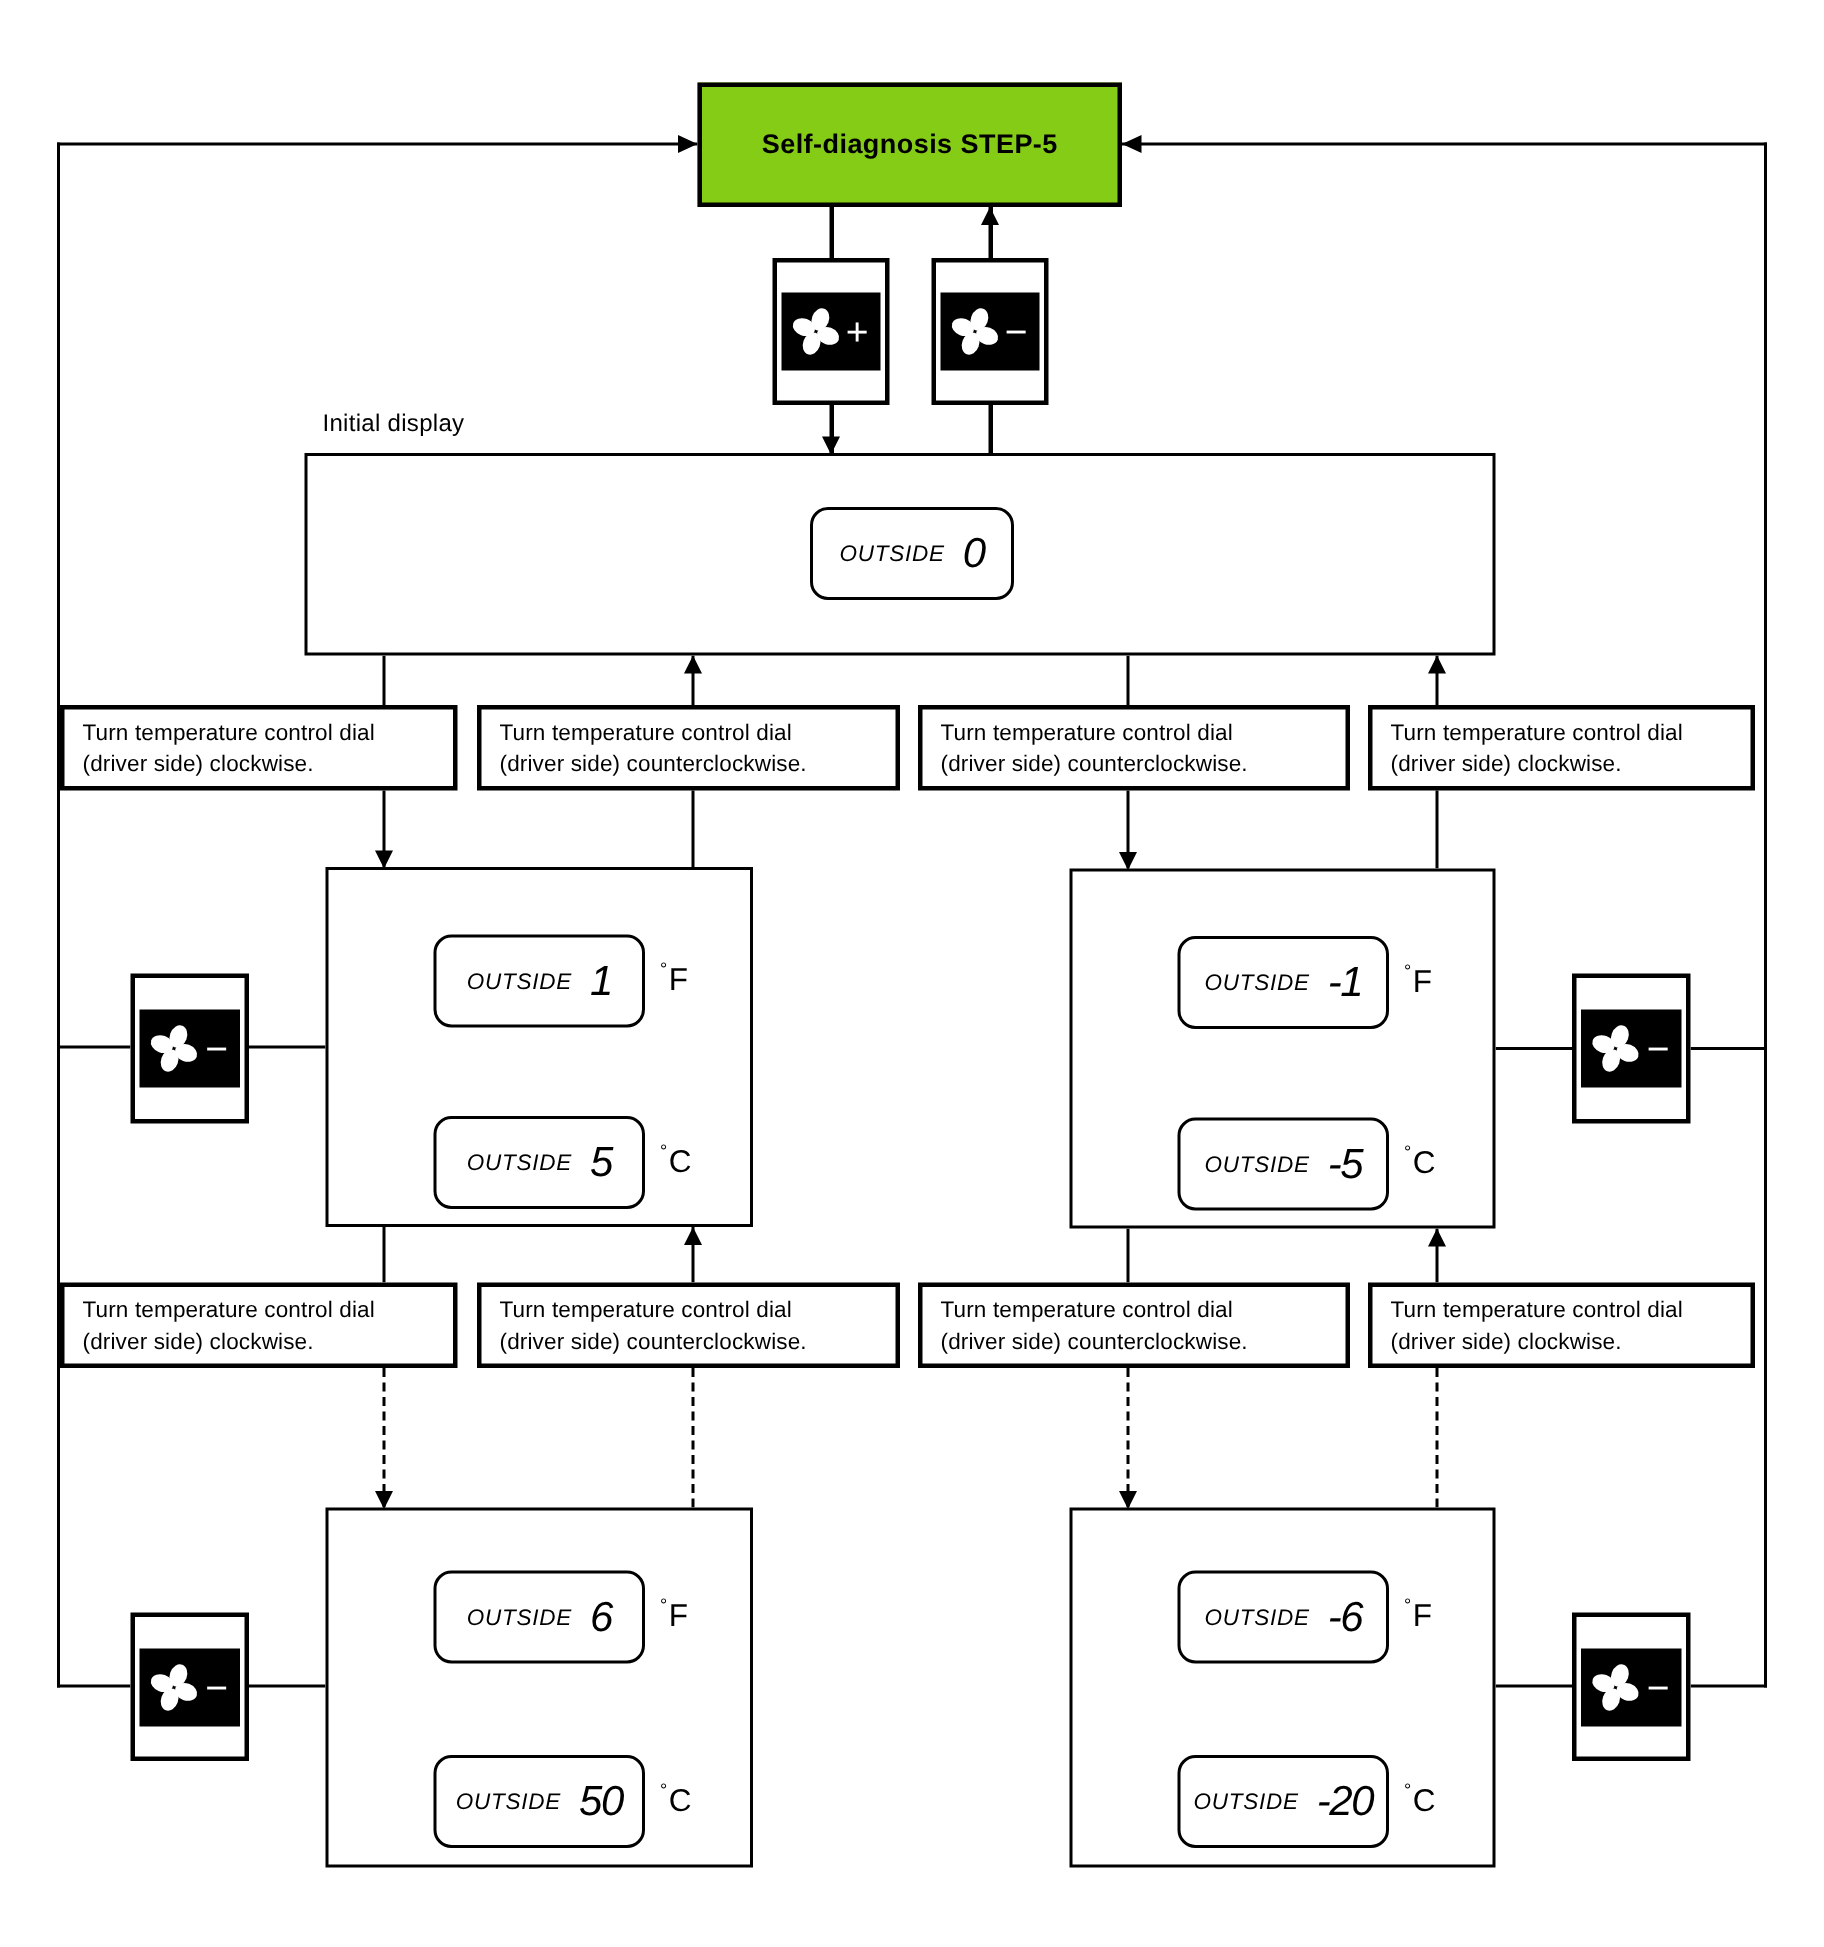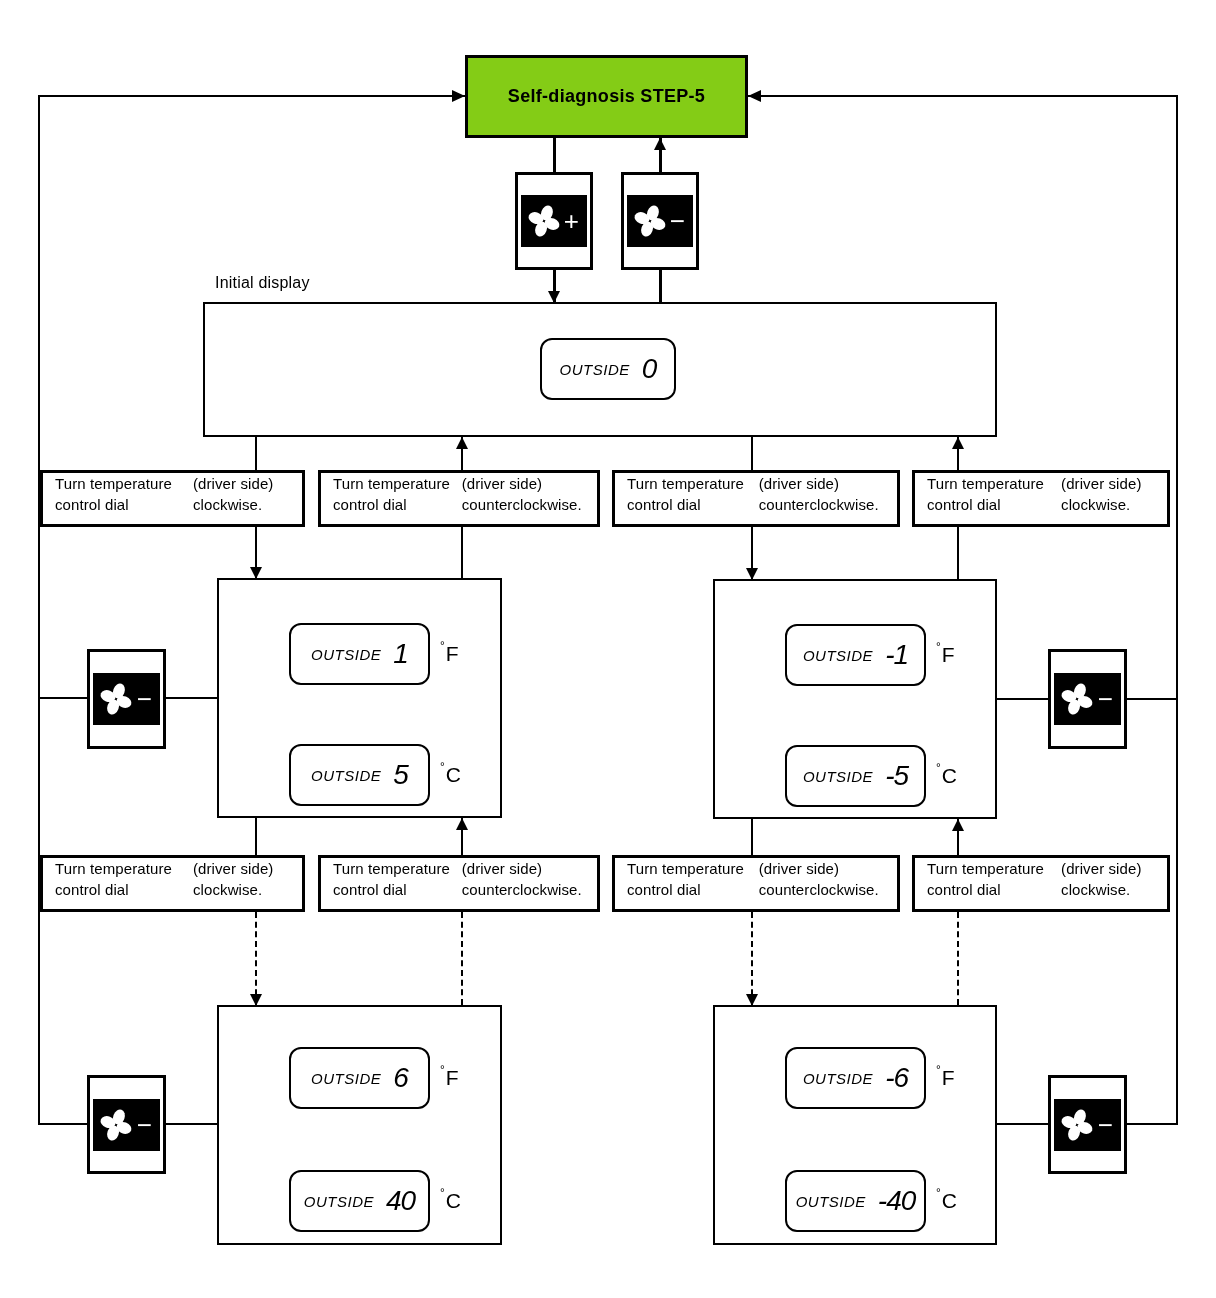--- a/index.html
+++ b/index.html
@@ -14,21 +14,21 @@
   .dvline{position:absolute;width:0;border-left:2px dashed #000;}
   
   .arr{position:absolute;width:0;height:0;}
   .arr.down{border-left:6px solid transparent;border-right:6px solid transparent;border-top:12px solid #000;}
   .arr.up{border-left:6px solid transparent;border-right:6px solid transparent;border-bottom:12px solid #000;}
   .arr.right{border-top:6px solid transparent;border-bottom:6px solid transparent;border-left:13px solid #000;}
   .arr.left{border-top:6px solid transparent;border-bottom:6px solid transparent;border-right:13px solid #000;}
   .dispbox{position:absolute;background:#fff;border:2px solid #000;box-sizing:border-box;z-index:2;}
   .ibox{
     position:absolute;background:#fff;border:3px solid #000;box-sizing:border-box;z-index:3;
-    display:flex;flex-direction:row;justify-content:center;padding-left:12px;
+    display:flex;flex-direction:column;justify-content:center;padding-left:12px;
     font-size:15px;line-height:21px;letter-spacing:0.1px;
   }
   .titlebox{
     position:absolute;background:#84cc16;border:3px solid #000;box-sizing:border-box;z-index:2;
     display:flex;align-items:center;justify-content:center;
     font-size:18px;font-weight:bold;letter-spacing:0.3px;
   }
   .label{position:absolute;font-size:16px;letter-spacing:0.2px;z-index:2;}
   
   .rrect{
@@ -240,37 +240,37 @@
   <div class="dispbox" style="left:217px;top:1005px;width:285px;height:240px;"></div>
   <div class="rrect" style="left:289px;top:1047px;width:141px;height:62px;">
     <span class="lbl">OUTSIDE</span>
     <span class="val">6</span>
   </div>
   <div class="unit" style="left:440px;top:1066px;">
     <span class="deg">°</span><span>F</span>
   </div>
   <div class="rrect" style="left:289px;top:1170px;width:141px;height:62px;">
     <span class="lbl">OUTSIDE</span>
-    <span class="val">40</span>
+    <span class="val">50</span>
   </div>
   <div class="unit" style="left:440px;top:1189px;">
     <span class="deg">°</span><span>C</span>
   </div>
 
   <div class="dispbox" style="left:713px;top:1005px;width:284px;height:240px;"></div>
   <div class="rrect" style="left:785px;top:1047px;width:141px;height:62px;">
     <span class="lbl">OUTSIDE</span>
     <span class="val">-6</span>
   </div>
   <div class="unit" style="left:936px;top:1066px;">
     <span class="deg">°</span><span>F</span>
   </div>
   <div class="rrect" style="left:785px;top:1170px;width:141px;height:62px;">
     <span class="lbl">OUTSIDE</span>
-    <span class="val">-40</span>
+    <span class="val">-20</span>
   </div>
   <div class="unit" style="left:936px;top:1189px;">
     <span class="deg">°</span><span>C</span>
   </div>
 
   <div class="hline" style="left:38px;top:1123px;width:49px;"></div>
   <div class="hline" style="left:166px;top:1123px;width:51px;"></div>
   <div class="fanbox" style="left:87px;top:1075px;width:79px;height:99px;">
     <div class="fanblack">
       <span>

